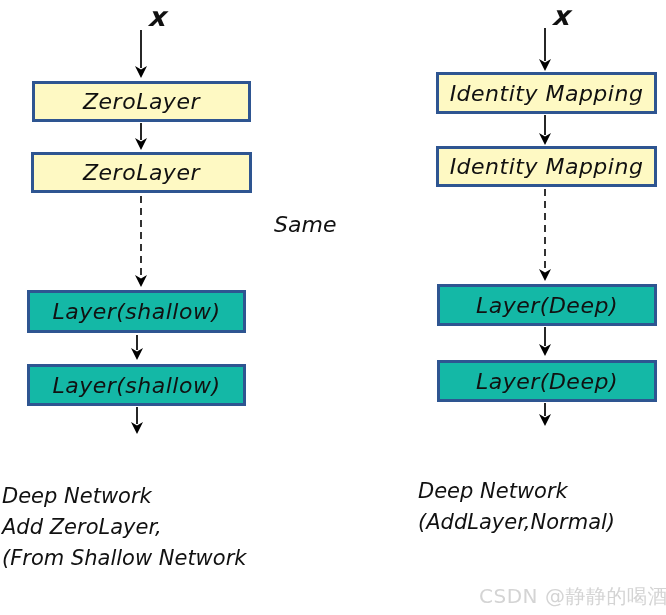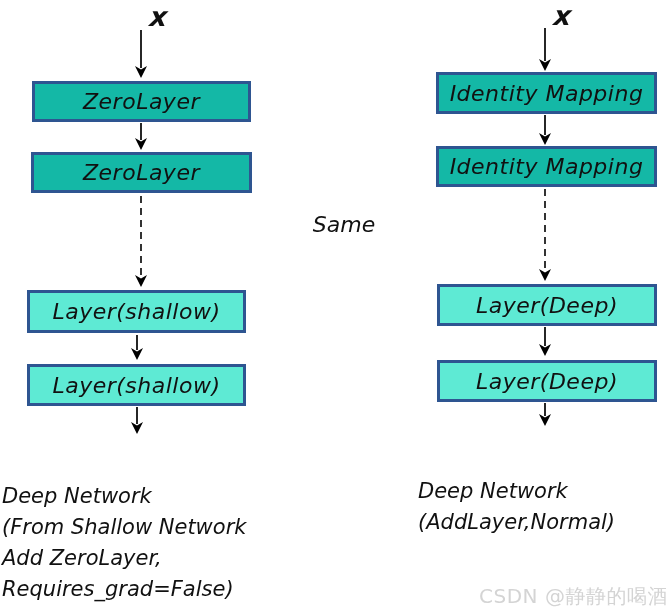--- a/index.html
+++ b/index.html
@@ -7,32 +7,32 @@
     position:relative;width:666px;height:615px;background:#ffffff;
     font-family:"DejaVu Sans",sans-serif;color:#111;overflow:hidden;
   }
   .arrows{position:absolute;left:0;top:0;width:666px;height:615px;pointer-events:none;}
   .box{
     position:absolute;box-sizing:border-box;
     display:flex;align-items:center;justify-content:center;
     border:3px solid #2e5591;
     font-style:italic;font-size:22px;letter-spacing:.5px;white-space:nowrap;
   }
-  .pink{background:#14b8a6;}
-  .blue{background:#5eead4;font-style:italic;}
+  .pink{background:#fef9c3;}
+  .blue{background:#14b8a6;font-style:italic;}
   .xlabel{
     position:absolute;font-style:italic;font-size:27px;font-weight:600;
     transform:skewX(-6deg);
   }
   .caption{
     position:absolute;text-align:left;font-style:italic;
     font-size:21px;line-height:31px;white-space:nowrap;
   }
   .note{
-    position:absolute;text-align:center;font-style:italic;
+    position:absolute;font-style:italic;
     font-size:22px;line-height:33px;
   }
   .watermark{
     position:absolute;left:479px;top:583px;
     color:#d4d4d4;font-size:20px;letter-spacing:.5px;white-space:nowrap;
   }
 </style>
 </head>
 <body>
 
@@ -63,23 +63,22 @@
   <div class="box pink" style="left:32px;top:81px;width:219px;height:41px;">ZeroLayer</div>
 
   <div class="box pink" style="left:31px;top:152px;width:221px;height:41px;">ZeroLayer</div>
 
   <div class="box blue" style="left:27px;top:290px;width:219px;height:43px;">Layer(shallow)</div>
 
   <div class="box blue" style="left:27px;top:364px;width:219px;height:42px;">Layer(shallow)</div>
 
   <div class="caption" style="left:2px;top:481px;width:272px;">
     <div>Deep Network</div>
+    <div>Add ZeroLayer,</div>
     <div>(From Shallow Network</div>
-    <div>Add ZeroLayer,</div>
-    <div>Requires_grad=False)</div>
   </div>
 
   <div class="note" style="left:274px;top:208px;width:140px;">
     <div>Same</div>
   </div>
 
   <div class="xlabel" style="left:554px;top:0px;">x</div>
 
   <div class="box pink" style="left:436px;top:72px;width:221px;height:42px;">Identity Mapping</div>
 

